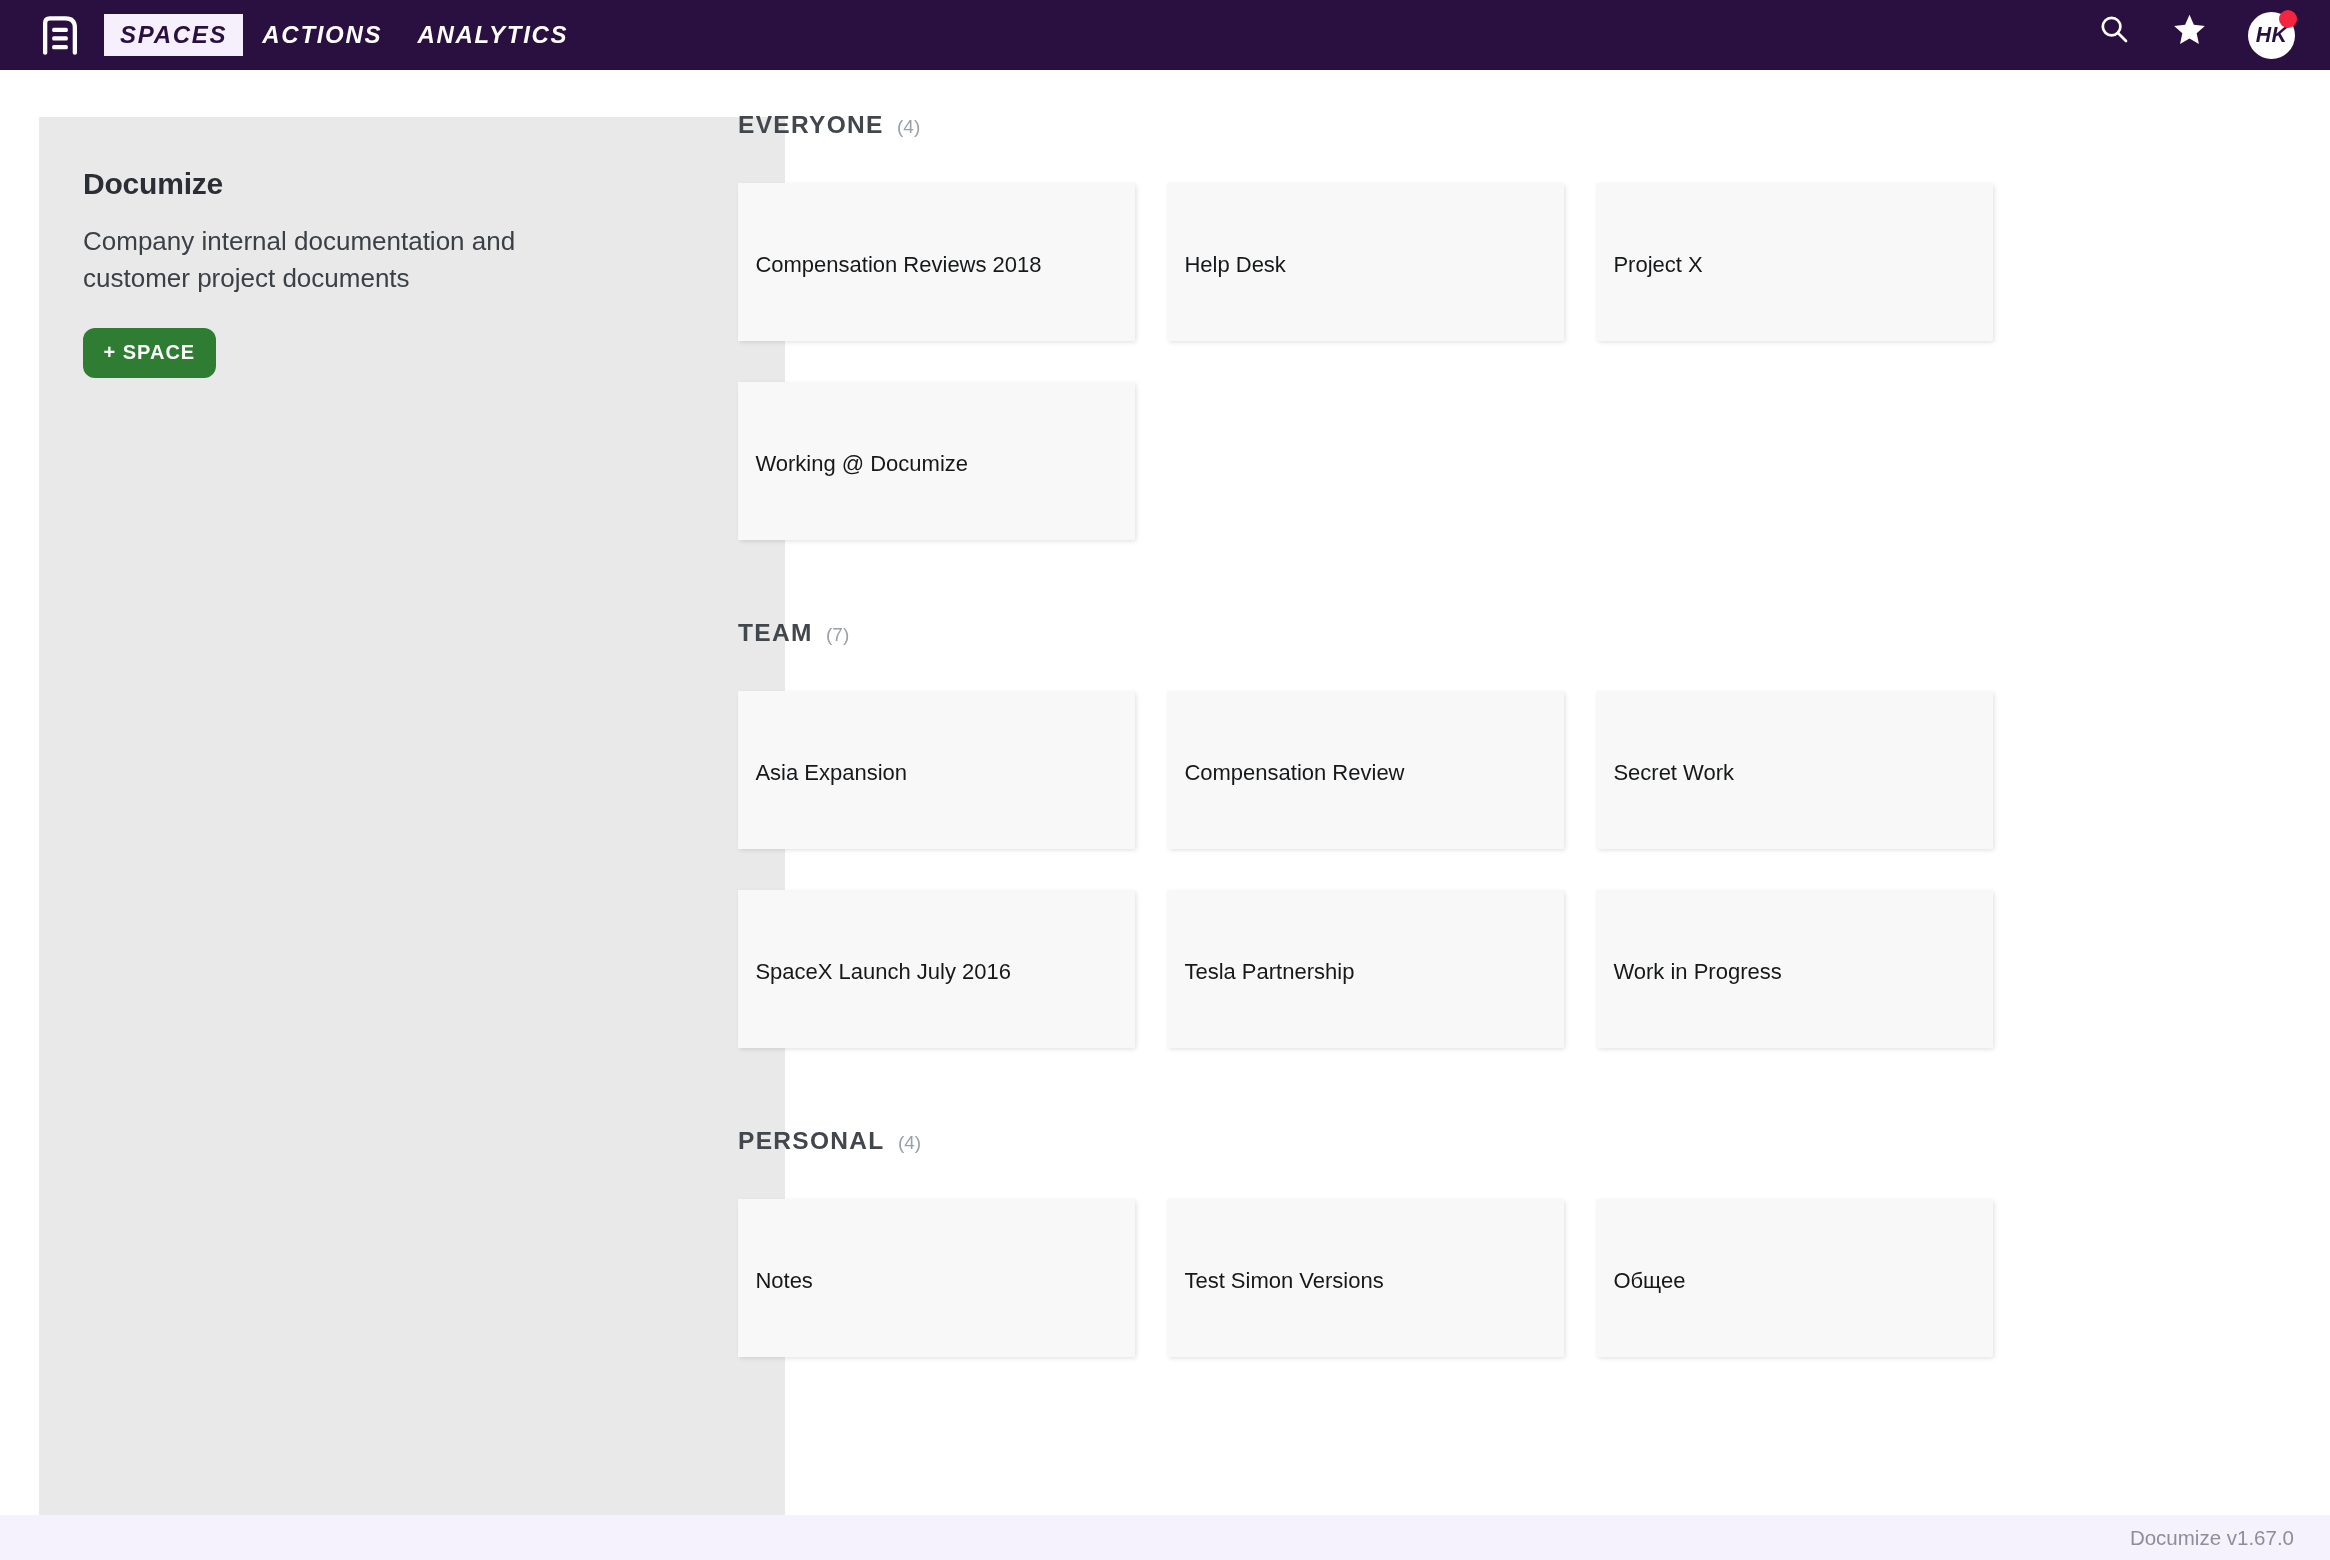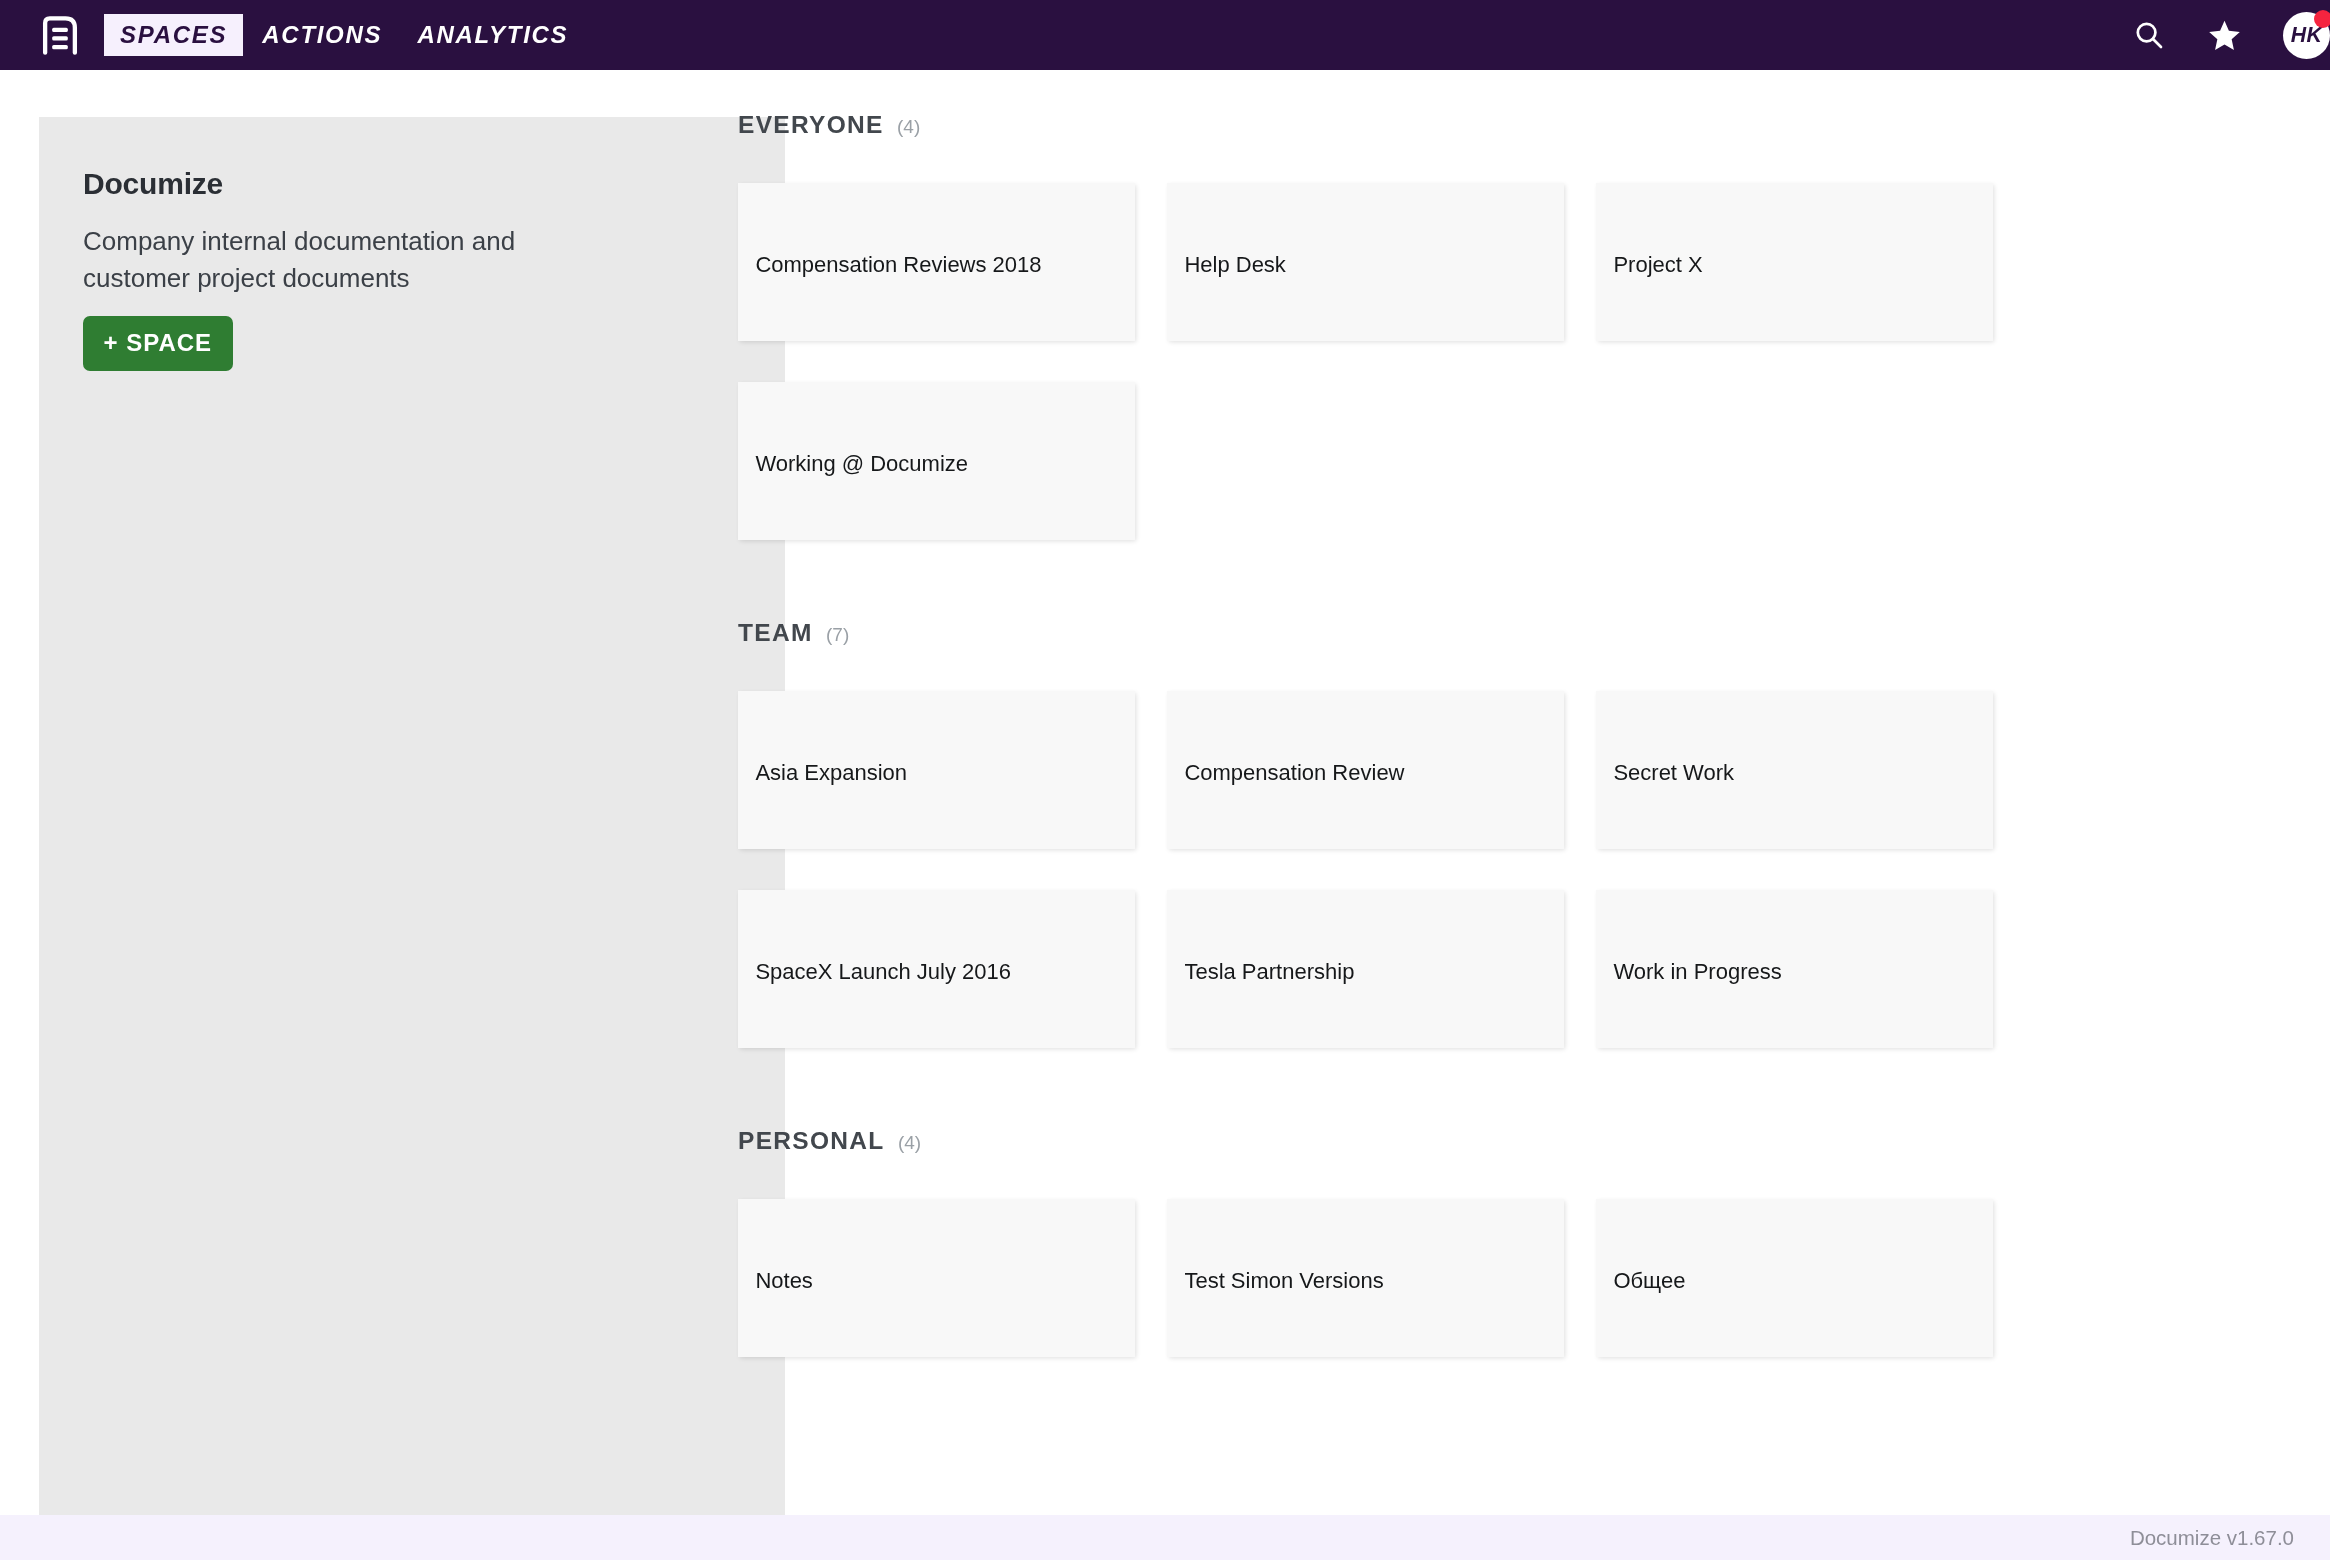--- a/index.html
+++ b/index.html
@@ -52,22 +52,23 @@
     cursor: pointer;
     user-select: none;
   }
   .nav-link.active {
     background: #f6f0fd;
     color: #2a1040;
   }
 
   .nav-right {
     margin-left: auto;
-    display: flex;
-    align-items: center;
+    margin-right: 35px;
+    display: flex;
+    align-items: flex-start;
     gap: 41px;
   }
   .nav-icon {
     width: 35px;
     height: 35px;
     display: flex;
     align-items: center;
     justify-content: center;
     cursor: pointer;
   }
@@ -118,30 +119,30 @@
     letter-spacing: -0.2px;
   }
   .side-desc {
     margin-top: 20.5px;
     font-size: 26px;
     color: #3b4047;
     line-height: 1.45;
     max-width: 521px;
   }
   .space-btn {
-    margin-top: 18px;
+    margin-top: 30px;
     display: inline-block;
     background: #2f7d32;
     color: #ffffff;
-    font-size: 24px;
+    font-size: 20px;
     font-weight: bold;
     letter-spacing: 1px;
     padding: 13.4px 20.5px;
     border: none;
-    border-radius: 7px;
+    border-radius: 12px;
     cursor: pointer;
     font-family: "Liberation Sans", sans-serif;
   }
 
   
   .main {
     position: absolute;
     left: 738px;
     top: 111px;
     width: 1295px;

